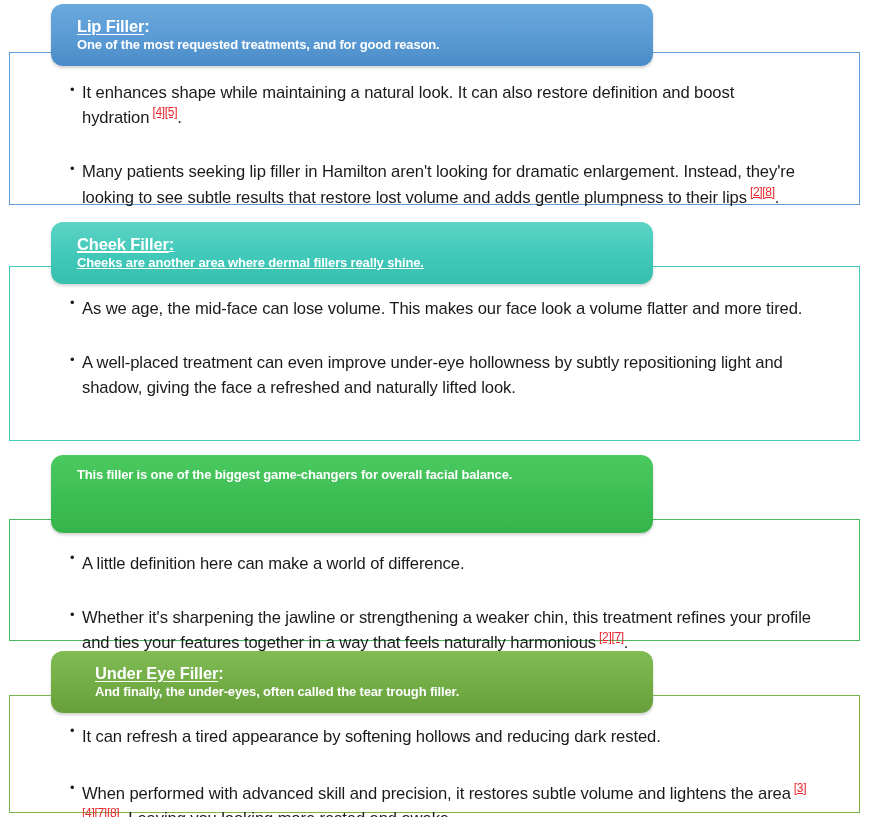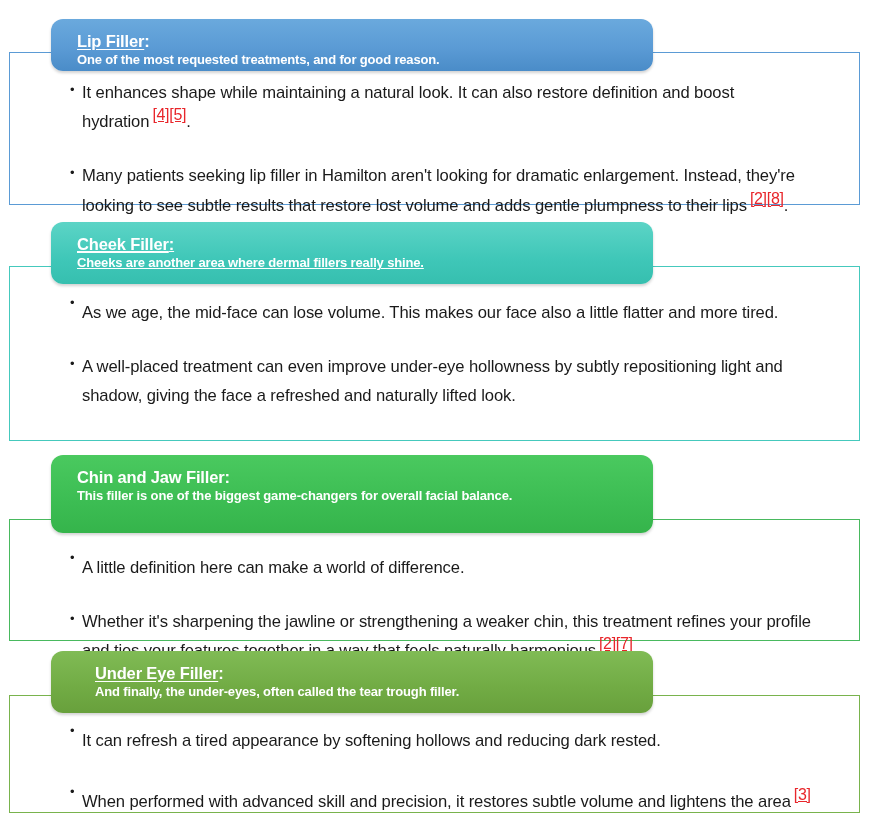--- a/index.html
+++ b/index.html
@@ -90,21 +90,21 @@
   .bullet::before {
     content: "\2022";
     position: absolute;
     left: 0;
     top: -1px;
     font-size: 13px;
     color: #1a1a1a;
   }
   .cite {
     color: #e8262b;
-    font-size: 16px;
+    font-size: 12px;
     vertical-align: super;
     letter-spacing: -0.3px;
     padding-left: 3px;
     text-decoration: underline;
   }
 
   
   .skin-blue .panel   { border-color: #5b9bd5; }
   .skin-blue .ribbon  { background: linear-gradient(180deg, #6aa9dd 0%, #5b9bd5 55%, #4a8cc8 100%); }
 
@@ -112,21 +112,21 @@
   .skin-teal .ribbon  { background: linear-gradient(180deg, #5cd4c6 0%, #3fc7b8 60%, #36bfaf 100%); text-decoration: underline; }
 
   .skin-green .panel  { border-color: #49b95e; }
   .skin-green .ribbon { background: linear-gradient(180deg, #4ac95f 0%, #3cbd53 60%, #35b44b 100%); }
 
   .skin-olive .panel  { border-color: #79b34d; }
   .skin-olive .ribbon { background: linear-gradient(180deg, #80bb55 0%, #71ab44 60%, #68a03c 100%); }
 
   
   #sec-0 { top: 0px;   height: 215px; }
-  #sec-0 .ribbon { top: 19px;  height: 52px; }
+  #sec-0 .ribbon { top: 4px;  height: 62px; }
   #sec-0 .panel  { top: 52px; height: 153px; }
   #sec-0 .body-text { top: 82px; }
 
   #sec-1 { top: 215px; height: 230px; }
   #sec-1 .ribbon { top: 7px;  height: 62px; }
   #sec-1 .panel  { top: 51px; height: 175px; }
   #sec-1 .body-text { top: 80px; }
 
   #sec-2 { top: 445px; height: 200px; }
   #sec-2 .ribbon { top: 10px; height: 78px; }
@@ -155,29 +155,28 @@
     </div>
   </div>
 
   <div class="section skin-teal" id="sec-1">
     <div class="panel"></div>
     <div class="ribbon">
       <div class="ribbon-title"><span class="u">Cheek Filler</span><span>:</span></div>
       <div class="ribbon-sub">Cheeks are another area where dermal fillers really shine.</div>
     </div>
     <div class="body-text">
-      <span class="bullet"><span>As we age, the mid-face can lose volume. This makes our face also a little flatter and more tired.</span><span class="cite"></span><span></span></span>
+      <span class="bullet"><span>As we age, the mid-face can lose volume. This makes our face look a volume flatter and more tired.</span><span class="cite"></span><span></span></span>
       <span class="bullet"><span>A well-placed treatment can even improve under-eye hollowness by subtly repositioning light and shadow, giving the face a refreshed and naturally lifted look.</span><span class="cite"></span><span></span></span>
     </div>
   </div>
 
   <div class="section skin-green" id="sec-2">
     <div class="panel"></div>
     <div class="ribbon">
-      <div class="ribbon-title"><span>Chin and Jaw Filler</span><span>:</span></div>
       <div class="ribbon-sub">This filler is one of the biggest game-changers for overall facial balance.</div>
     </div>
     <div class="body-text">
       <span class="bullet"><span>A little definition here can make a world of difference.</span><span class="cite"></span><span></span></span>
       <span class="bullet"><span>Whether it's sharpening the jawline or strengthening a weaker chin, this treatment refines your profile and ties your features together in a way that feels naturally harmonious</span><span class="cite">[2][7]</span><span>.</span></span>
     </div>
   </div>
 
   <div class="section skin-olive" id="sec-3">
     <div class="panel"></div>

